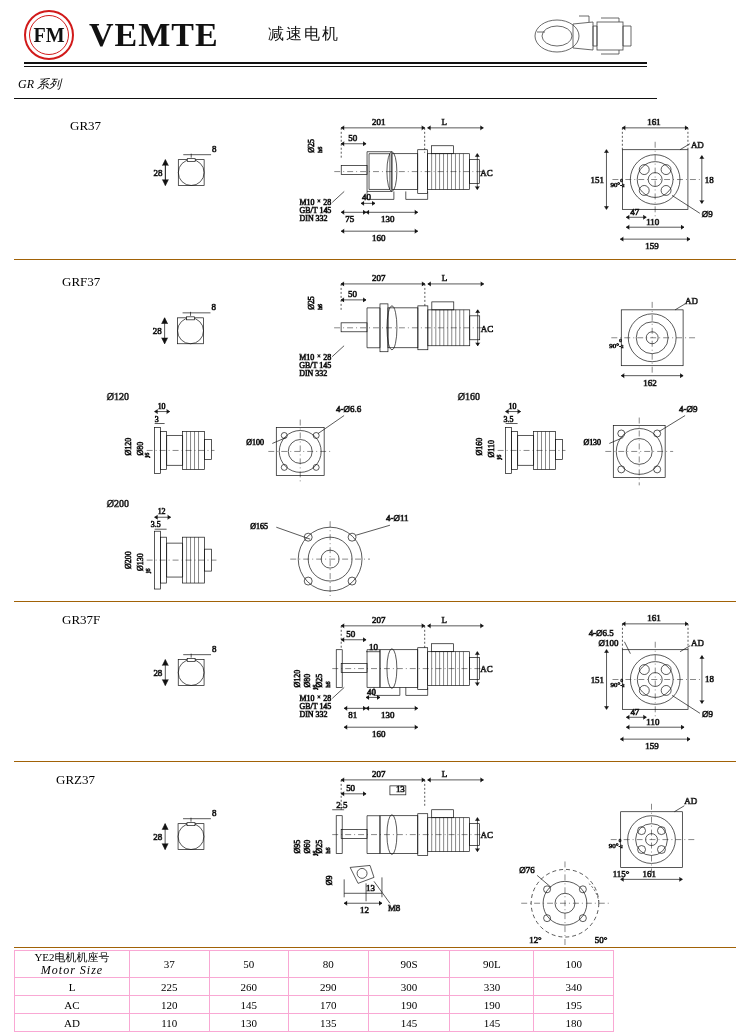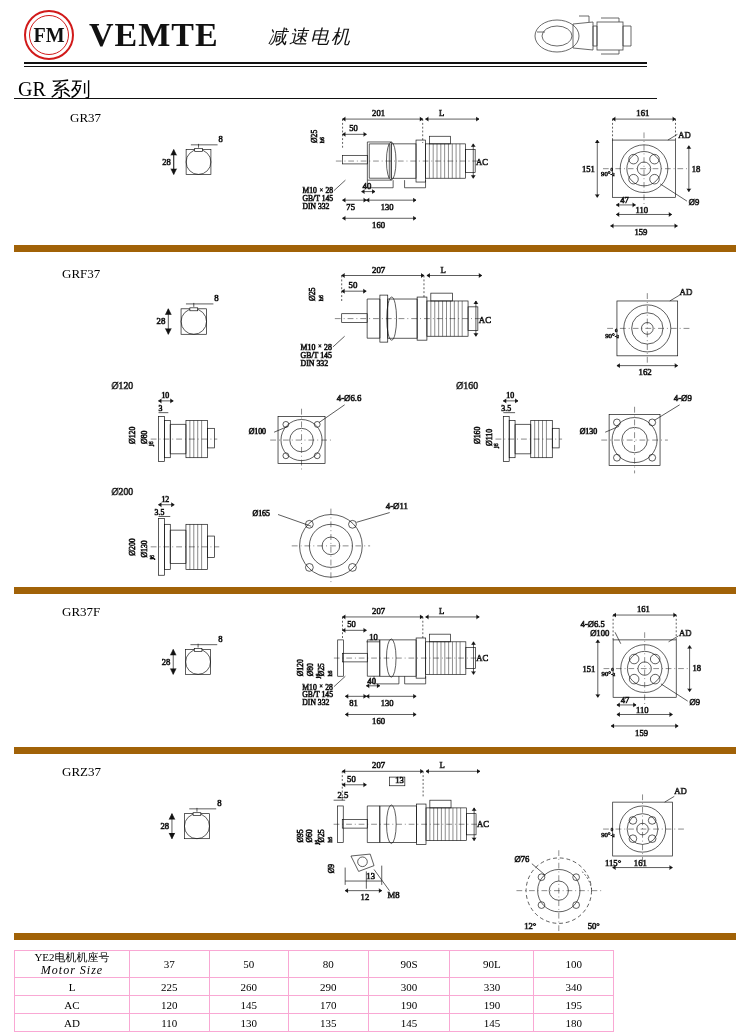--- a/index.html
+++ b/index.html
@@ -26,43 +26,43 @@
   .logo-mark:before{
     content:"";position:absolute;left:3px;top:3px;right:3px;bottom:3px;
     border-radius:50%;border:1px solid #d11a1a;
   }
   .logo-text{
     margin-left:15px;font-family:"Liberation Serif",serif;
     font-size:34px;font-weight:bold;letter-spacing:1px;color:#111;
   }
   .header-title{
     position:absolute;left:268px;top:24px;
-    font-size:19px;letter-spacing:2px;color:#111;font-style:italic;
+    font-size:16px;letter-spacing:2px;color:#111;
   }
   .header-rule{
     position:absolute;left:24px;right:24px;top:62px;height:0;
     border-top:2px solid #111;
   }
   .header-rule2{
     position:absolute;left:24px;right:24px;top:66px;height:0;
     border-top:1px solid #111;
   }
   
   .motor-pic{position:absolute;right:28px;top:6px;width:120px;height:56px;}
 
   .series-title{
     position:absolute;left:18px;top:76px;
-    font-size:20px;font-family:"Liberation Serif",serif;
+    font-size:12px;font-style:italic;font-family:"Liberation Serif",serif;
   }
   .series-rule{
     position:absolute;left:14px;right:14px;top:98px;height:0;border-top:1px solid #111;
   }
 
   
-  .section{position:absolute;left:14px;width:722px;box-sizing:border-box;border-bottom:7px solid #a16207;}
+  .section{position:absolute;left:14px;width:722px;box-sizing:border-box;border-bottom:1px solid #a16207;margin-top:8px;}
   .sec-label{position:absolute;font-size:13px;font-family:"Liberation Serif",serif;}
 
   .canvas{position:absolute;left:0;top:0;width:722px;height:100%;}
 
   
   .tbl{
     position:absolute;left:14px;top:950px;width:600px;
     border-collapse:collapse;font-size:11px;
     font-family:"Liberation Serif",serif;
   }
@@ -633,21 +633,21 @@
           <line x1="608" y1="138" x2="678" y2="138"></line>
           <path d="M611 136 L608 138 L611 140" fill="#111"></path>
           <path d="M675 136 L678 138 L675 140" fill="#111"></path>
           <text x="633" y="148" font-size="9">159</text>
         </g>
       </g>
     </svg>
   </div>
 
   <div class="section" style="top:754px;height:186px;">
-    <div class="sec-label" style="left:48px;top:10px;">GRZ37</div>
+    <div class="sec-label" style="left:42px;top:10px;">GRZ37</div>
 
     <svg class="canvas" viewBox="0 0 722 186">
       <g stroke="#111" fill="none" stroke-width="0.7" font-size="8">
 
         <g>
           <rect x="163" y="62" width="26" height="26"></rect>
           <circle cx="176" cy="75" r="13"></circle>
           <rect x="172" y="61" width="8" height="3" fill="#fff"></rect>
           <line x1="150" y1="62" x2="150" y2="88"></line>
           <path d="M147 68 L150 62 L153 68" fill="#111"></path>

